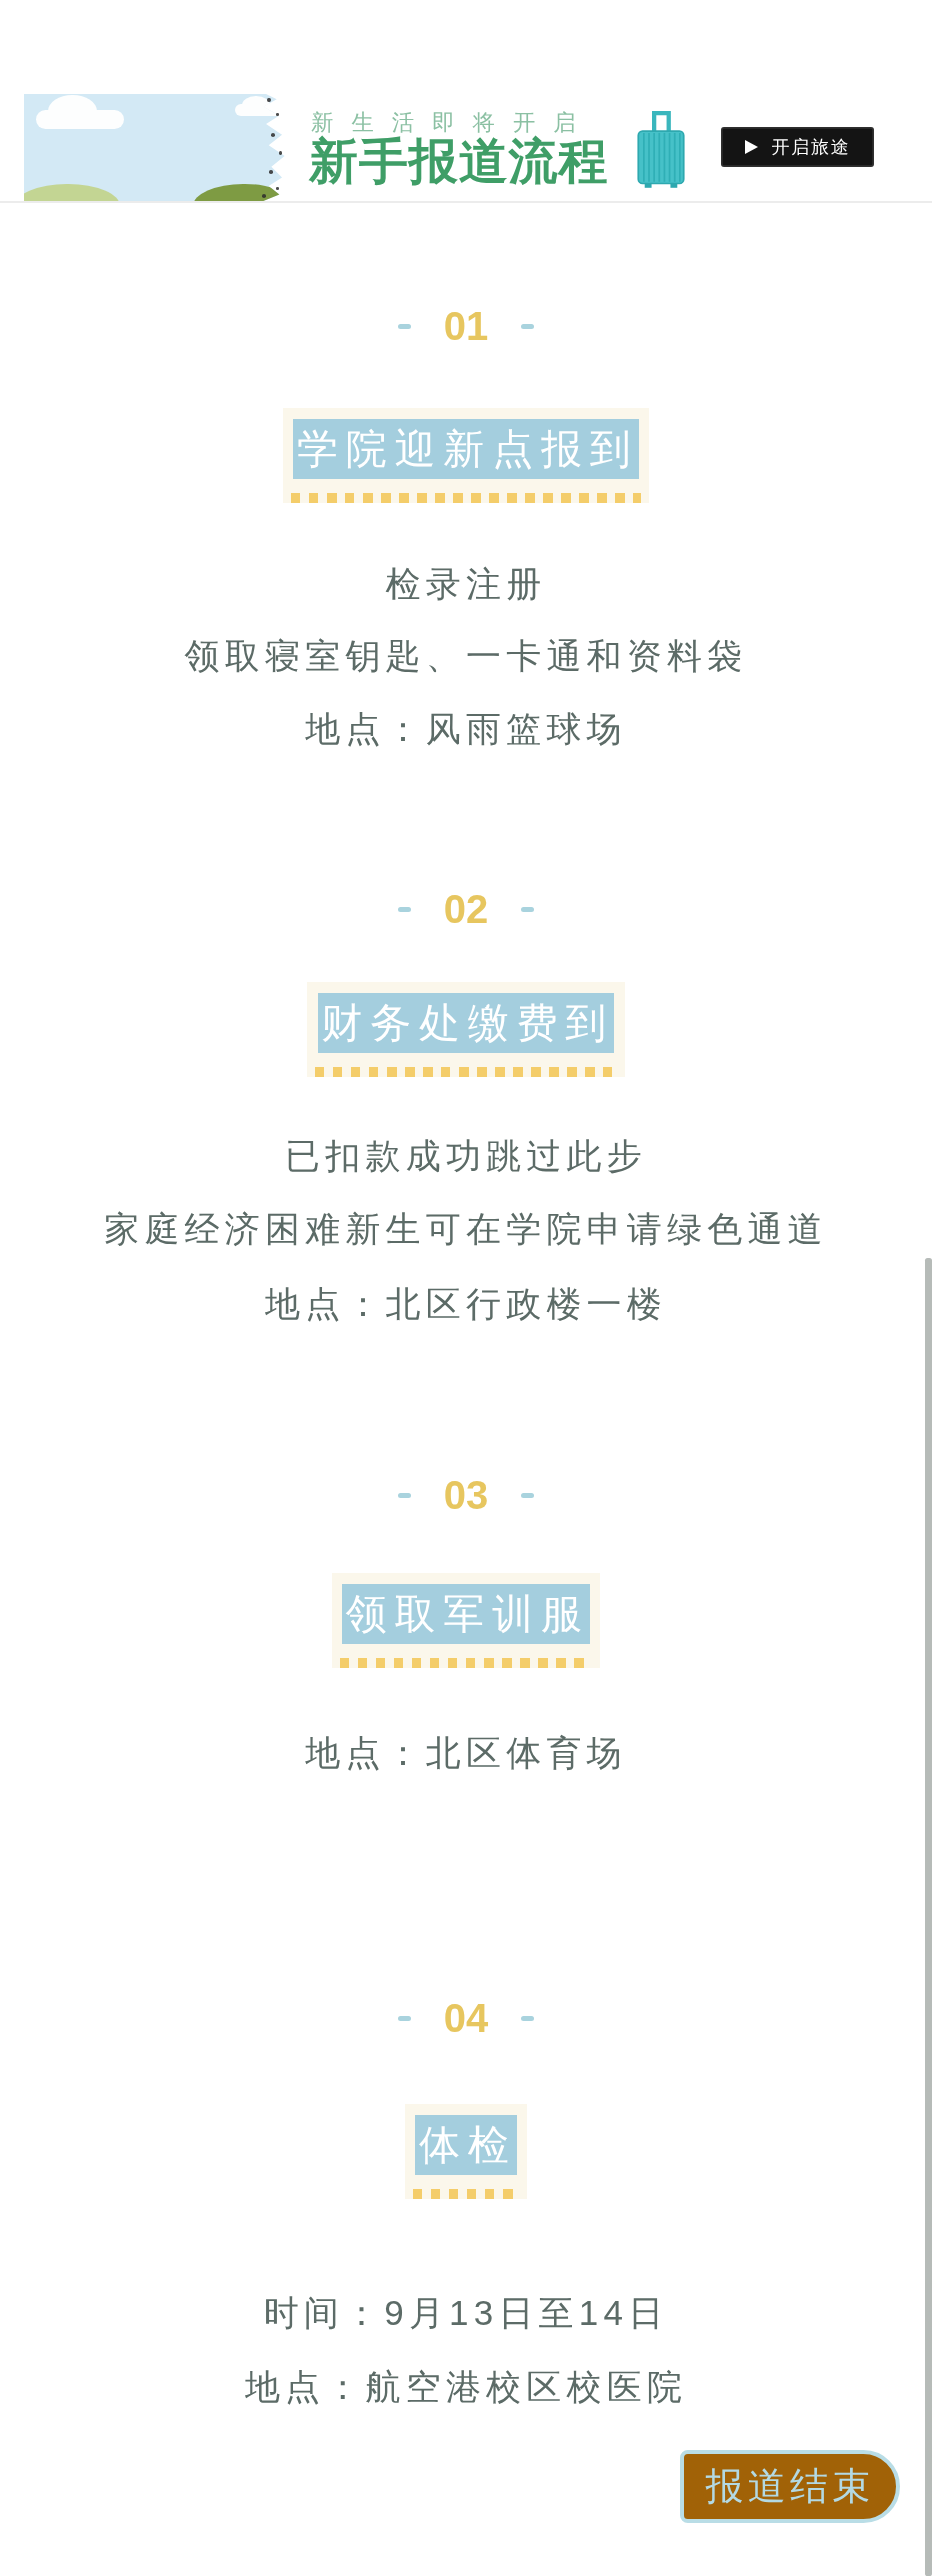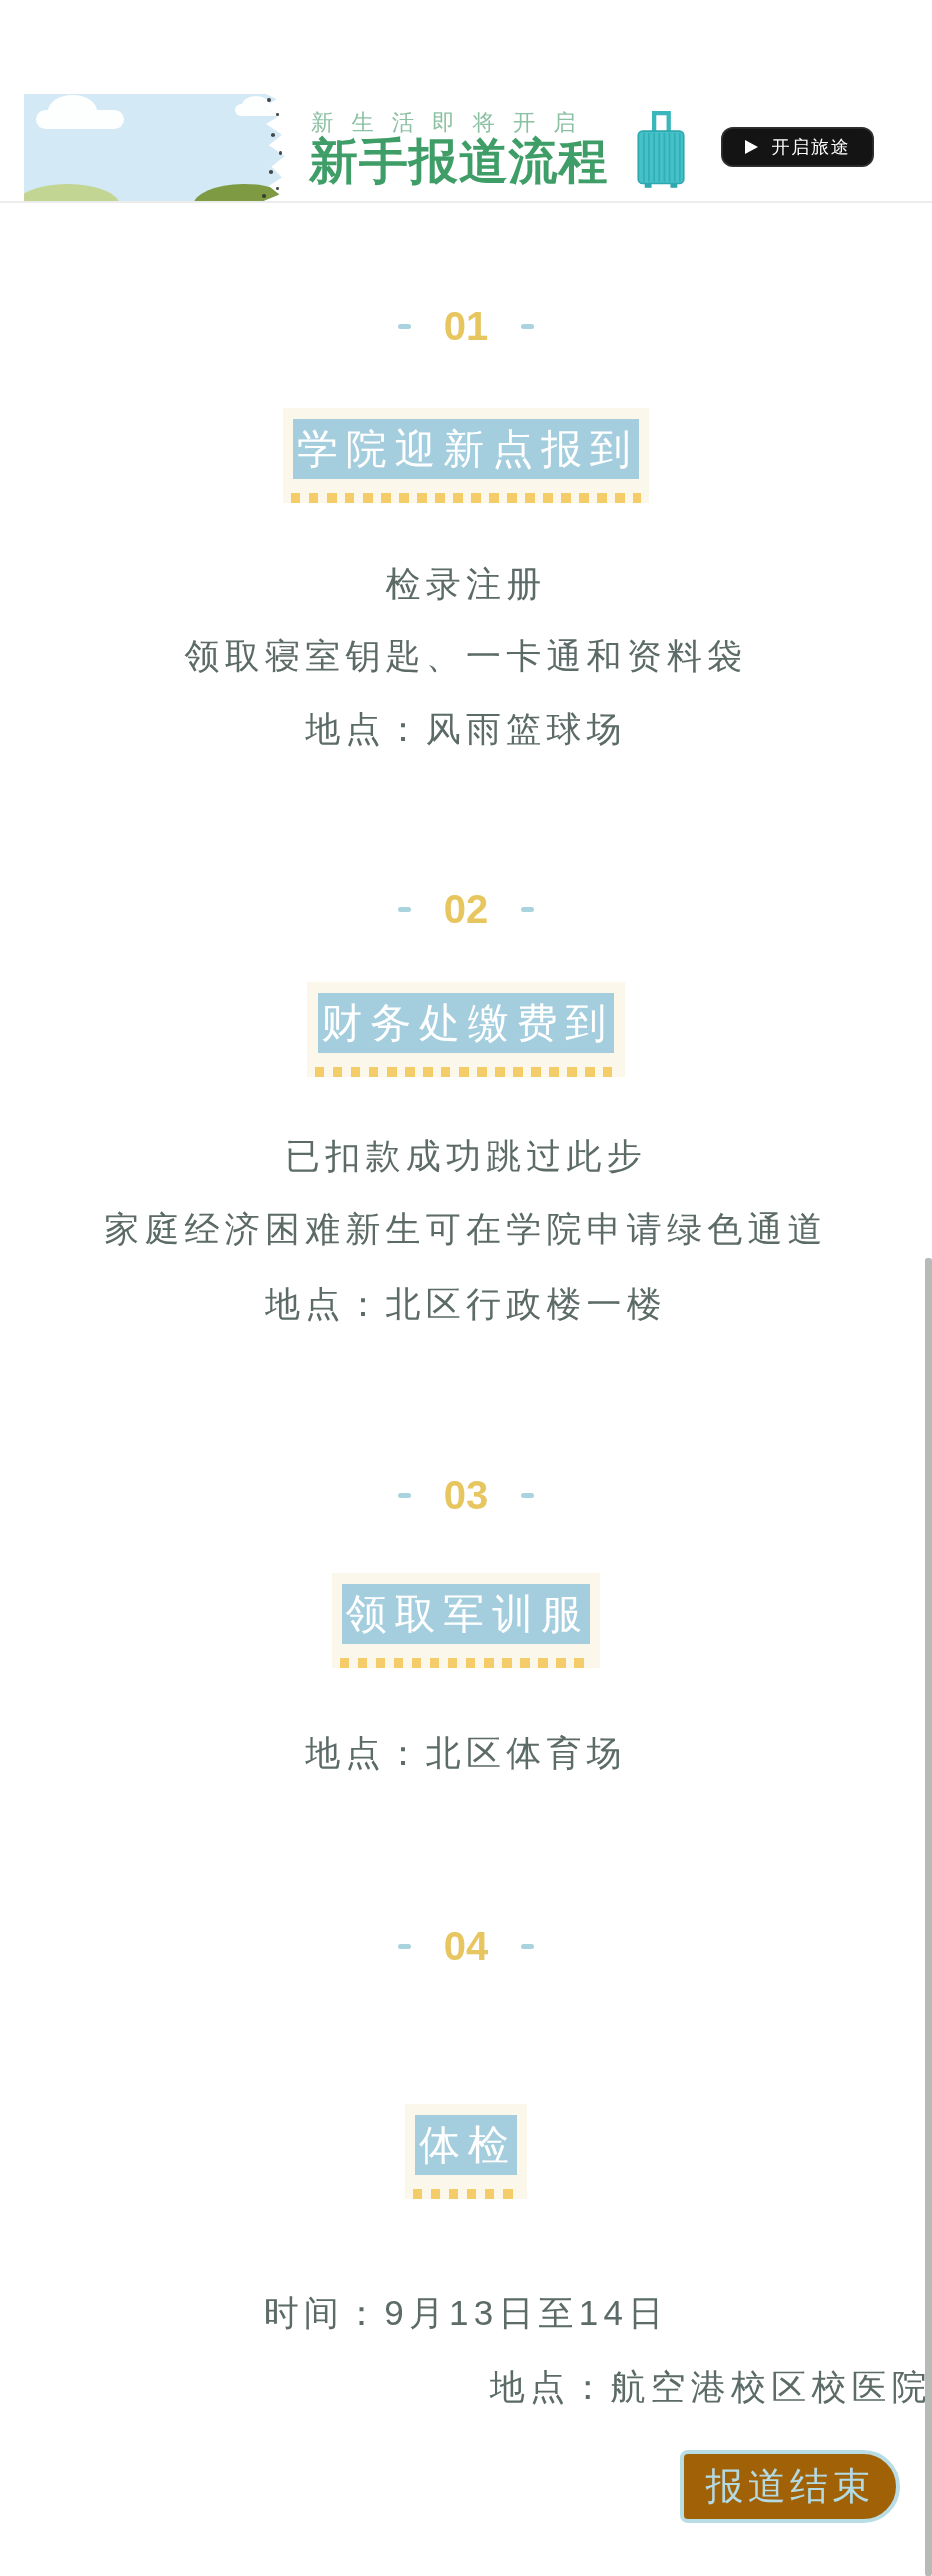--- a/index.html
+++ b/index.html
@@ -19,21 +19,21 @@
   .hill-light{left:-8.6px;bottom:-5.2px;width:105px;height:22.4px;background:#c3d593;}
   .hill-olive{left:169px;bottom:-5.2px;width:102px;height:22.4px;background:#7e9b43;}
   .speck{position:absolute;background:#2b2b2b;border-radius:50%;opacity:.85;}
 
   .tagline{position:absolute;left:311px;top:107px;font-size:22.4px;letter-spacing:18px;color:#8bc0a3;white-space:nowrap;}
   .main-title{position:absolute;left:309px;top:129px;font-size:49px;font-weight:bold;letter-spacing:0.9px;color:#3f9e67;white-space:nowrap;}
 
   .suitcase{position:absolute;left:637px;top:106px;}
 
   .cta-btn{position:absolute;left:721px;top:127px;width:153px;height:40px;background:#141414;border:none;
-     border-radius:12px;box-shadow:inset 0 0 0 1.7px rgba(255,255,255,.12);display:flex;align-items:center;
+     border-radius:3px;box-shadow:inset 0 0 0 1.7px rgba(255,255,255,.12);display:flex;align-items:center;
      justify-content:center;gap:14px;color:#ffffff;cursor:pointer;}
   .play-tri{width:0;height:0;border-left:13px solid #ffffff;border-top:7.8px solid transparent;border-bottom:7.8px solid transparent;}
   .cta-label{font-size:18px;letter-spacing:1.7px;color:#ffffff;font-family:"Liberation Sans","DejaVu Sans",sans-serif;}
 
   
   .num-row{position:absolute;left:0;width:100%;display:flex;align-items:center;justify-content:center;gap:33px;height:45px;}
   .num-dash{width:13px;height:4.3px;border-radius:2.6px;background:#a9d3de;}
   .num-text{font-size:40px;font-weight:bold;color:#e7c65f;line-height:45px;}
 
   .title-row{position:absolute;left:0;width:100%;display:flex;justify-content:center;}
@@ -137,31 +137,31 @@
     <span class="num-dash"></span>
   </div>
   <div class="title-row" style="top:1584px;">
     <div class="title-wrap">
       <span class="step-title">领取军训服</span>
       <div class="dots"></div>
     </div>
   </div>
   <div class="line" style="top:1733px;">地点：北区体育场</div>
 
-  <div class="num-row" style="top:1924px;">
+  <div class="num-row" style="top:1996px;">
     <span class="num-dash"></span>
     <span class="num-text">04</span>
     <span class="num-dash"></span>
   </div>
   <div class="title-row" style="top:2115px;">
     <div class="title-wrap">
       <span class="step-title">体检</span>
       <div class="dots"></div>
     </div>
   </div>
   <div class="line" style="top:2293px;">时间：9月13日至14日</div>
-  <div class="line" style="top:2367px;text-align:right;">地点：航空港校区校医院</div>
+  <div class="line" style="top:2367px;">地点：航空港校区校医院</div>
 
   <button class="end-btn">报道结束</button>
   <div class="scrollbar"></div>
 
 </div>
 
 
 </body></html>

